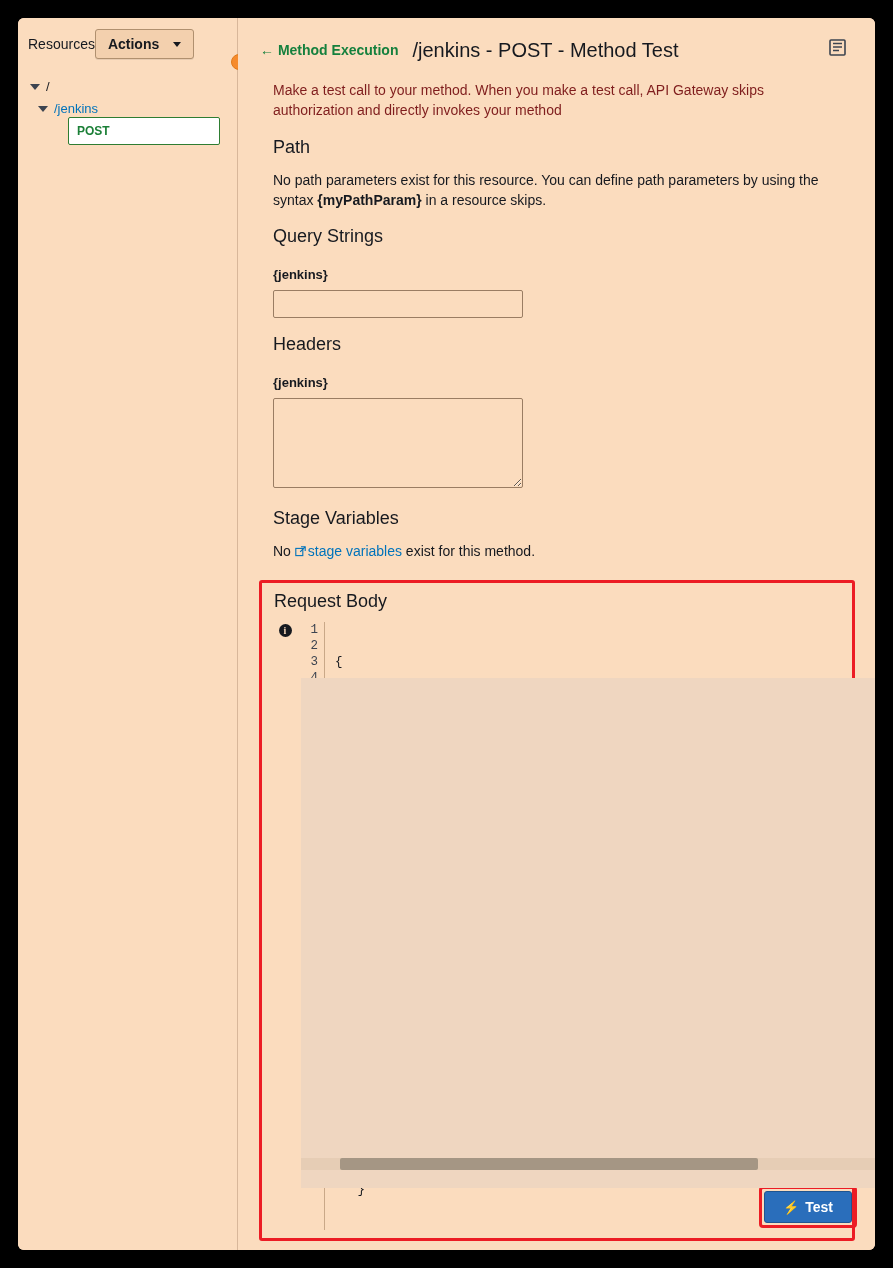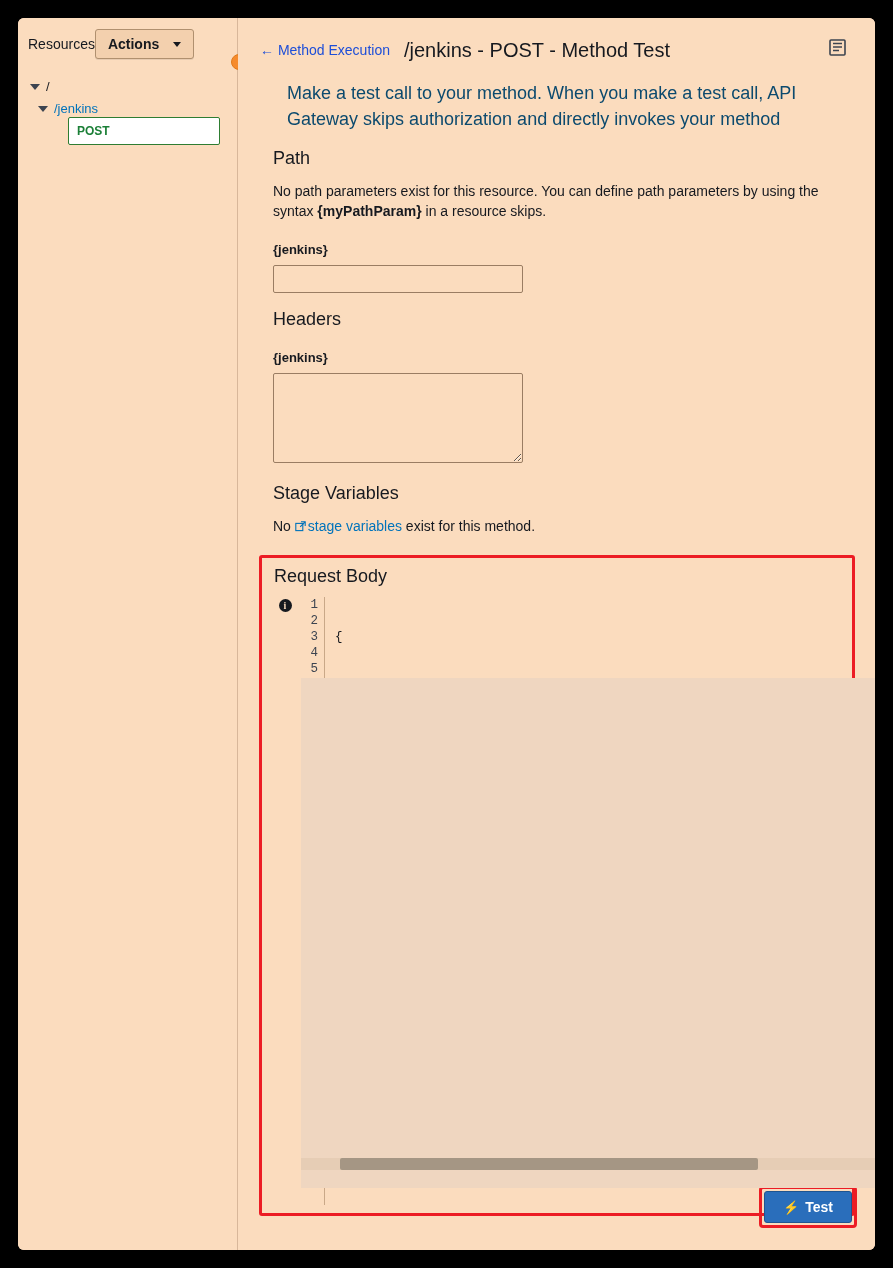--- a/index.html
+++ b/index.html
@@ -129,46 +129,46 @@
     height: 1232px;
     background: #fbdcbe;
   }
   .page-header {
     display: flex;
     align-items: center;
     padding: 20px 20px 0 22px;
     gap: 14px;
   }
   .back-link {
-    color: #1d4ed8;
-    font-size: 14px;
-    font-weight: normal;
+    color: #15803d;
+    font-size: 14px;
+    font-weight: bold;
     text-decoration: none;
     cursor: pointer;
     white-space: nowrap;
   }
   .page-title {
     font-size: 20px;
     color: #16191f;
     font-weight: normal;
   }
   .book-icon {
     margin-left: auto;
     margin-right: 6px;
     color: #3d4450;
     cursor: pointer;
   }
   .content {
     padding: 0 22px 0 35px;
   }
   .intro {
-    font-size: 18px;
-    color: #0c4a6e;
+    font-size: 14px;
+    color: #7f1d1d;
     line-height: 1.45;
-    margin: 18px 0 0 14px;
+    margin: 18px 0 0 0;
     max-width: 530px;
   }
   h2.section {
     font-size: 18px;
     font-weight: normal;
     color: #16191f;
     margin: 16px 0 0 0;
   }
   .para {
     font-size: 14px;
@@ -373,20 +373,21 @@
         </svg>
       </span>
     </div>
 
     <div class="content">
       <p class="intro">Make a test call to your method. When you make a test call, API Gateway skips authorization and directly invokes your method</p>
 
       <h2 class="section">Path</h2>
       <p class="para"><span>No path parameters exist for this resource. You can define path parameters by using the syntax </span><span class="bold">{myPathParam}</span><span> in a resource skips.</span></p>
 
+      <h2 class="section">Query Strings</h2>
       <div class="field-label">{jenkins}</div>
       <input class="text-input" type="text" value="" style="">
 
       <h2 class="section">Headers</h2>
       <div class="field-label">{jenkins}</div>
       <textarea class="text-area" style=""></textarea>
 
       <h2 class="section">Stage Variables</h2>
       <p class="para"><span>No </span><span class="ext-icon">
         <svg width="11" height="11" viewBox="0 0 11 11" aria-hidden="true">

